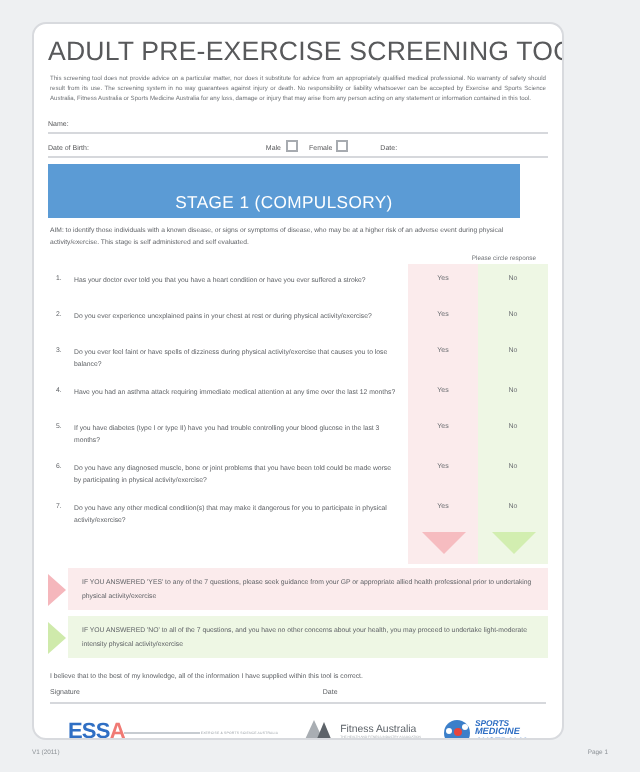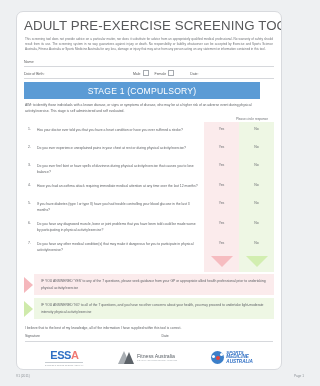--- a/index.html
+++ b/index.html
@@ -64,21 +64,21 @@
     vertical-align: -1px;
   }
   .inline-lab { padding-left: 10px; }
   
   .stage-banner {
     background: #5b9bd5;
     color: #ffffff;
     text-align: center;
     font-size: 8.6px;
     letter-spacing: .2px;
-    padding: 4px 0 3px 0;
+    padding: 14px 0 3px 0;
     margin: 1px 14px 4px 0;
   }
   .aim {
     font-size: 3.35px;
     line-height: 1.75;
     color: #5f6266;
     margin: 0 1px 1px 1px;
   }
   .circle-note {
     font-size: 3.2px;
@@ -193,21 +193,21 @@
   .sig-left  { flex: 0 0 55%; }
   .sig-right { flex: 1 1 auto; }
   
   .logos {
     display: flex;
     align-items: center;
     justify-content: space-around;
     margin-top: 8px;
     padding: 0 4px;
   }
-  .logo { display: flex; flex-direction: column; align-items: center; }
+  .logo { display: flex; flex-direction: row; align-items: center; }
   
   .essa-word { font-size: 11px; font-weight: bold; letter-spacing: -0.4px; line-height: 1; }
   .essa-blue { color: #2f6fc4; }
   .essa-red  { color: #f07a74; }
   .essa-sub {
     font-size: 1.7px; color: #9aa0a6; letter-spacing: .1px;
     margin-top: 1.5px; white-space: nowrap;
   }
   .essa-rule { width: 38px; height: 1px; background: #c7ccd1; margin-top: 1px; }
   

